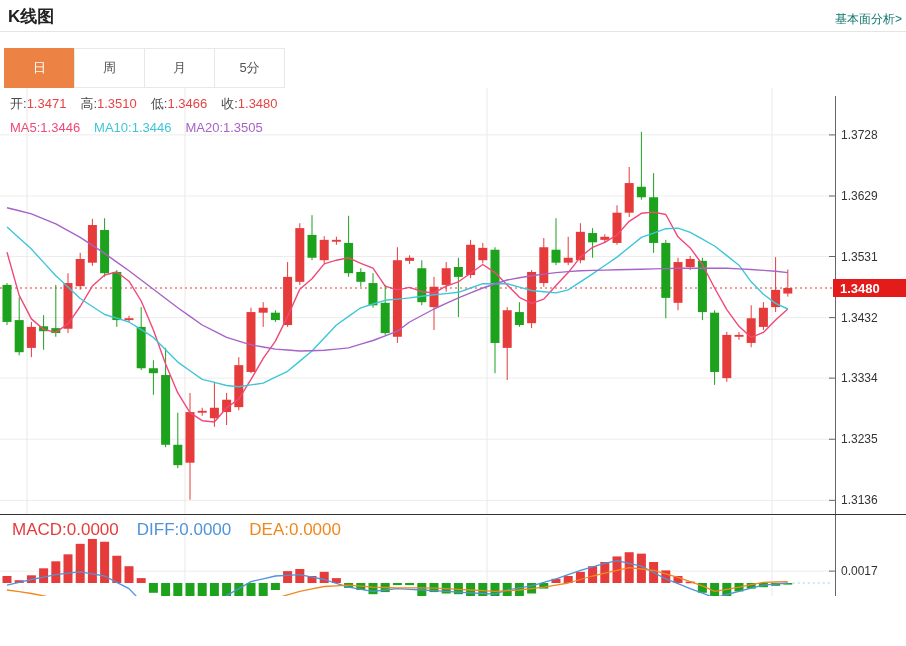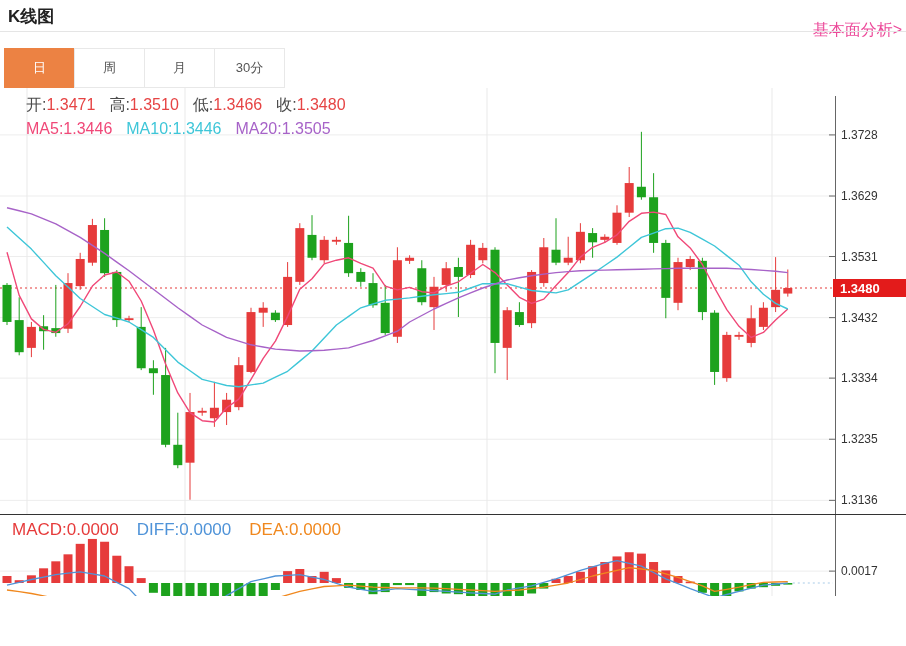--- a/index.html
+++ b/index.html
@@ -1,26 +1,26 @@
 <!DOCTYPE html>
 <html><head>
 <meta charset="utf-8">
 <style>
   html,body{margin:0;padding:0;background:#fff;}
   body{font-family:"Liberation Sans","DejaVu Sans",sans-serif;}
   .page{position:relative;width:906px;height:596px;background:#fff;overflow:hidden;text-decoration:underline;}
   .page-title{position:absolute;left:8px;top:5px;font-size:17px;font-weight:bold;color:#222;}
-  .header-link{position:absolute;right:4px;top:20px;font-size:16px;color:#ec4899;text-decoration:none;cursor:pointer;}
+  .header-link{position:absolute;right:4px;top:11px;font-size:12px;color:#0f766e;text-decoration:none;cursor:pointer;}
   .divider{position:absolute;left:0;top:31px;width:906px;height:1px;background:#e5e5e5;}
   .tabs{position:absolute;left:5px;top:48px;display:flex;}
   .tab{width:69px;height:38px;line-height:38px;text-align:center;font-size:13px;color:#555;
        background:#fff;border:1px solid #e8e8e8;margin-left:-1px;cursor:pointer;box-sizing:content-box;}
   .tab.active{background:#ec8243;border-color:#ec8243;color:#fff;}
   .chart-wrap{position:absolute;left:0;top:88px;width:906px;height:558px;}
-  .info-line{position:absolute;left:10px;font-size:16px;white-space:nowrap;z-index:3;margin-left:16px;}
+  .info-line{position:absolute;left:10px;font-size:13px;white-space:nowrap;z-index:3;}
   .info-ohlc{top:7px;}
   .info-ma{top:32px;}
   .info-line .lbl{color:#4a4a4a;}
   .info-line .grp{margin-right:14px;}
   .macd-labels{position:absolute;left:12px;top:432px;font-size:17px;z-index:3;white-space:nowrap;}
   .macd-labels .grp{margin-right:18px;}
   svg{position:absolute;left:0;display:block;}
   #main-svg{top:0;}
   #macd-svg{top:427px;}
 </style>
@@ -29,21 +29,21 @@
 
 <div class="page">
   <div class="page-title">K线图</div>
   <a class="header-link">基本面分析&gt;</a>
   <div class="divider"></div>
 
   <div class="tabs" id="tabs">
       <div class="tab active">日</div>
       <div class="tab">周</div>
       <div class="tab">月</div>
-      <div class="tab">30分</div>
+      <div class="tab">5分</div>
     </div>
 
   <div class="chart-wrap">
     <div class="info-line info-ohlc" id="ohlc"><span class="grp"><span class="lbl">开:</span><span style="color: rgb(230, 68, 68);">1.3471</span></span><span class="grp"><span class="lbl">高:</span><span style="color: rgb(230, 68, 68);">1.3510</span></span><span class="grp"><span class="lbl">低:</span><span style="color: rgb(230, 68, 68);">1.3466</span></span><span class="grp"><span class="lbl">收:</span><span style="color: rgb(230, 68, 68);">1.3480</span></span></div>
     <div class="info-line info-ma" id="ma"><span class="grp"><span class="lbl" style="color: rgb(240, 72, 120);">MA5:</span><span style="color: rgb(240, 72, 120);">1.3446</span></span><span class="grp"><span class="lbl" style="color: rgb(62, 198, 216);">MA10:</span><span style="color: rgb(62, 198, 216);">1.3446</span></span><span class="grp"><span class="lbl" style="color: rgb(167, 99, 200);">MA20:</span><span style="color: rgb(167, 99, 200);">1.3505</span></span></div>
     <svg id="main-svg" width="906" height="427" viewBox="0 0 906 427">
         <line x1="0" y1="46.913580246913995" x2="833" y2="46.913580246913995" stroke="#ededed" stroke-width="1"></line>
         <line x1="0" y1="108.02469135802524" x2="833" y2="108.02469135802524" stroke="#ededed" stroke-width="1"></line>
         <line x1="0" y1="168.51851851851924" x2="833" y2="168.51851851851924" stroke="#ededed" stroke-width="1"></line>
         <line x1="0" y1="229.62962962963047" x2="833" y2="229.62962962963047" stroke="#ededed" stroke-width="1"></line>

